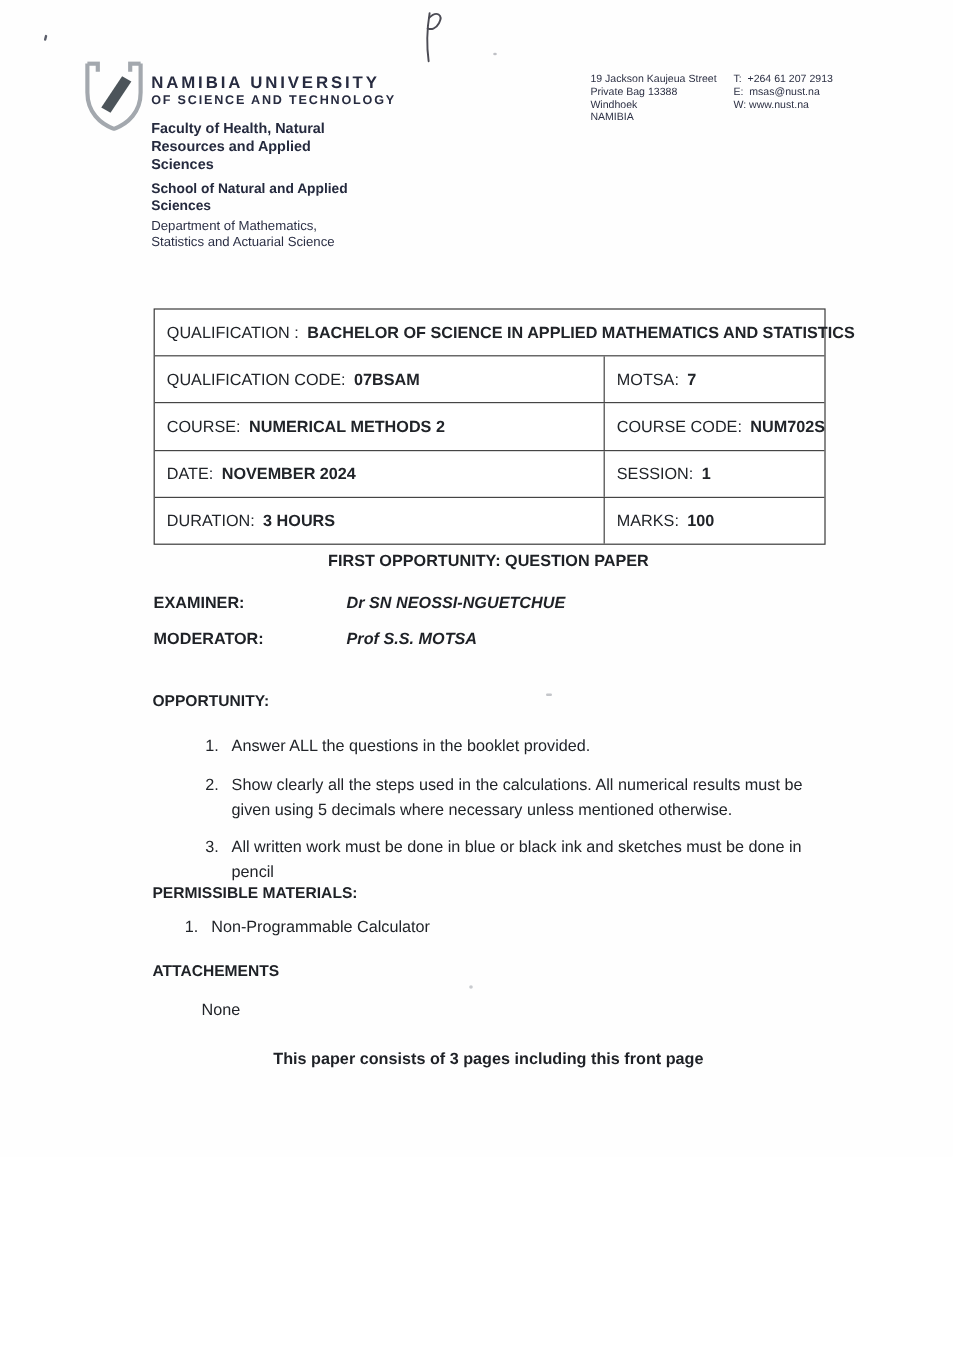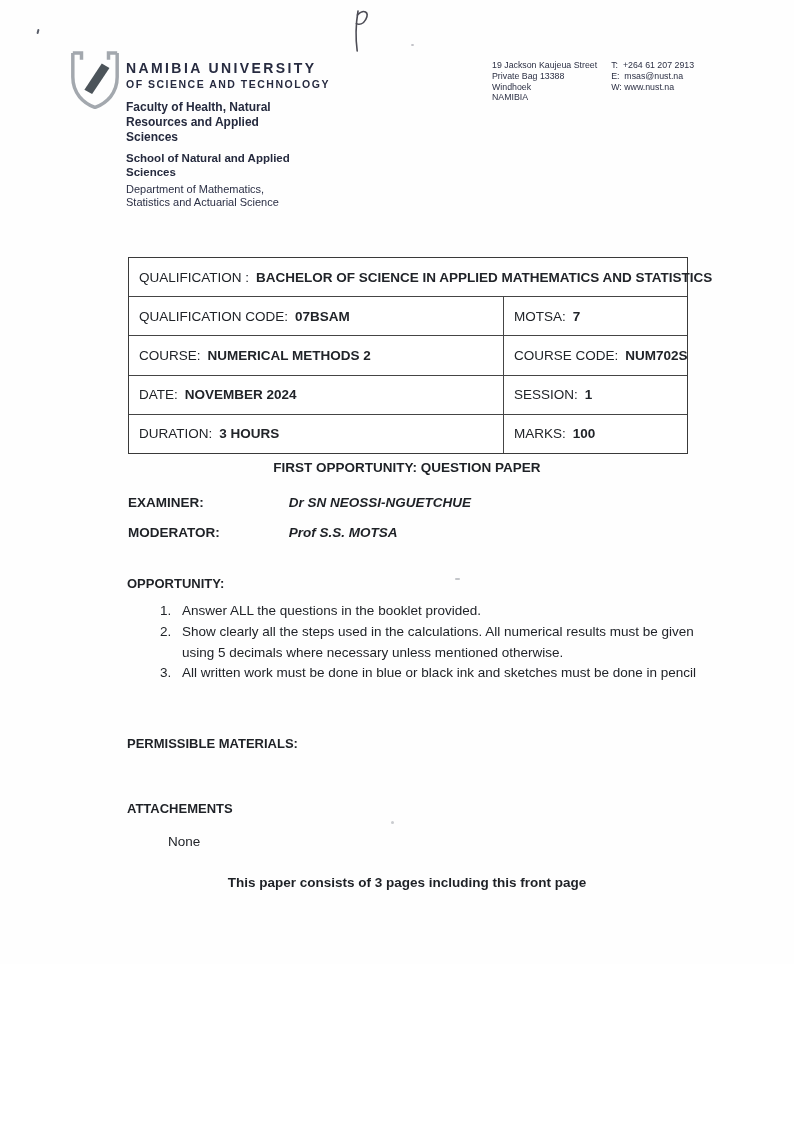--- a/index.html
+++ b/index.html
@@ -65,21 +65,21 @@
   .moderator { top:525px; }
 
   
   .sec-heading { position:absolute; left:127px; font-size:13px; font-weight:bold; color:#1e2126; }
   .instructions-heading { top:576px; }
   .materials-heading    { top:736px; }
   .attachments-heading  { top:801px; }
 
   ol.doc-list { margin:0; font-size:13.5px; line-height:20.8px; color:#212429; }
   .inst-list { position:absolute; left:151px; top:601px; width:530px; padding-left:24px; }
-  .inst-list li { padding-left:7px; margin:0; }
+  .inst-list li { padding-left:7px; margin:11px; }
   .mat-list { position:absolute; left:147px; top:763px; width:450px; padding-left:22px; }
   .mat-list li { padding-left:7px; }
 
   .attachments-value { position:absolute; left:168px; top:834px; font-size:13.5px; color:#212429; }
 </style>
 </head>
 <body>
 
 <div class="page">
 
@@ -196,19 +196,22 @@
   </div>
 
   <div class="sec-heading instructions-heading">OPPORTUNITY:</div>
   <ol class="doc-list inst-list">
     <li>Answer ALL the questions in the booklet provided.</li>
     <li>Show clearly all the steps used in the calculations. All numerical results must be given using 5 decimals where necessary unless mentioned otherwise.</li>
     <li>All written work must be done in blue or black ink and sketches must be done in pencil</li>
   </ol>
 
   <div class="sec-heading materials-heading">PERMISSIBLE MATERIALS:</div>
+  <ol class="doc-list mat-list">
+    <li>Non-Programmable Calculator</li>
+  </ol>
 
   <div class="sec-heading attachments-heading">ATTACHEMENTS</div>
   <div class="attachments-value">None</div>
 
   <div class="center-band footer-note">This paper consists of 3 pages including this front page</div>
 
 </div>
 
 </body></html>

